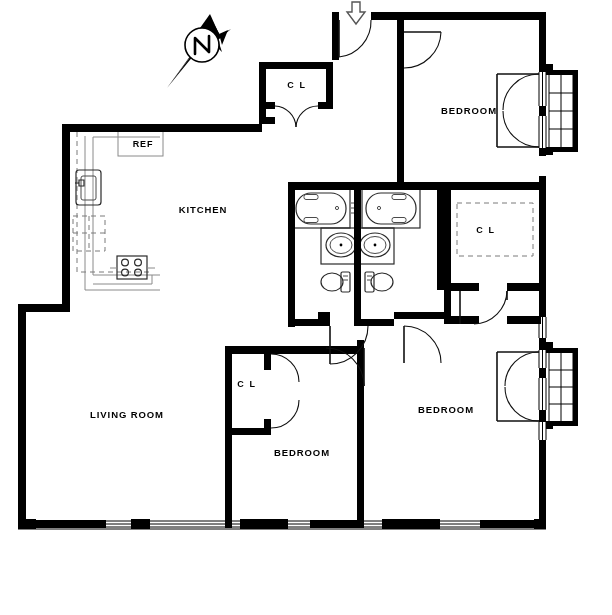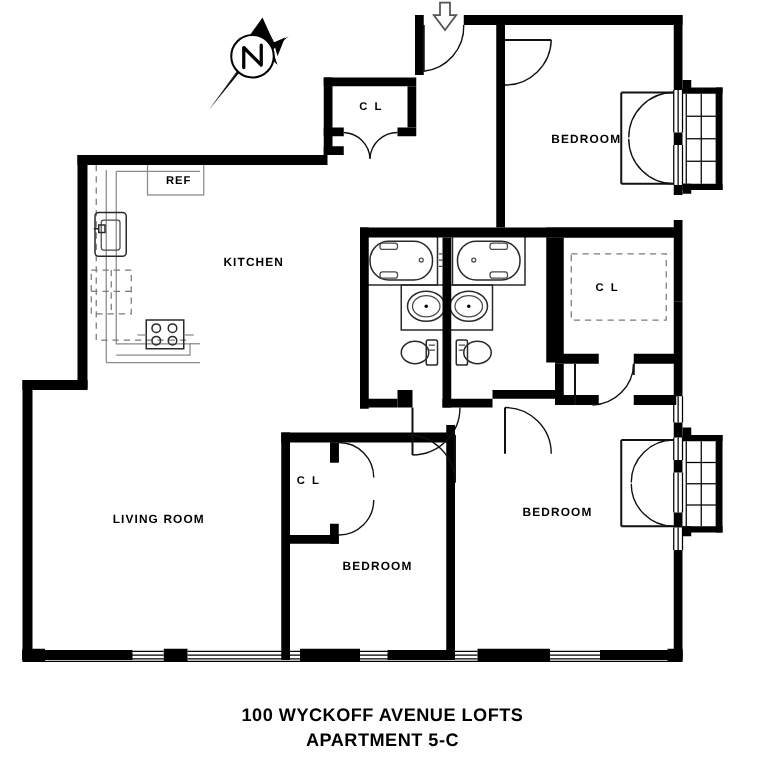--- a/index.html
+++ b/index.html
@@ -391,18 +391,14 @@
       <path d="M 228 30 L 219 34 L 222 45 Z" fill="#000000"></path>
       <path d="M 209 15 L 220 35 L 231 29 L 218 40 L 222 52 L 208 38 Z" fill="#000000"></path>
 
       <circle cx="202" cy="45" r="17" fill="#ffffff" stroke="#000000" stroke-width="1.6"></circle>
 
       <path d="M 195 54 L 195 38 L 209 52 L 209 36" fill="none" stroke="#000000" stroke-width="2.6" stroke-linecap="round" stroke-linejoin="round"></path>
     </g>
 
   </svg>
 
-  <div id="caption">
-    <span class="line1">100 WYCKOFF AVENUE LOFTS</span>
-    <span class="line2">APARTMENT 5-C</span>
-  </div>
 
 </div>
 
 </body></html>

